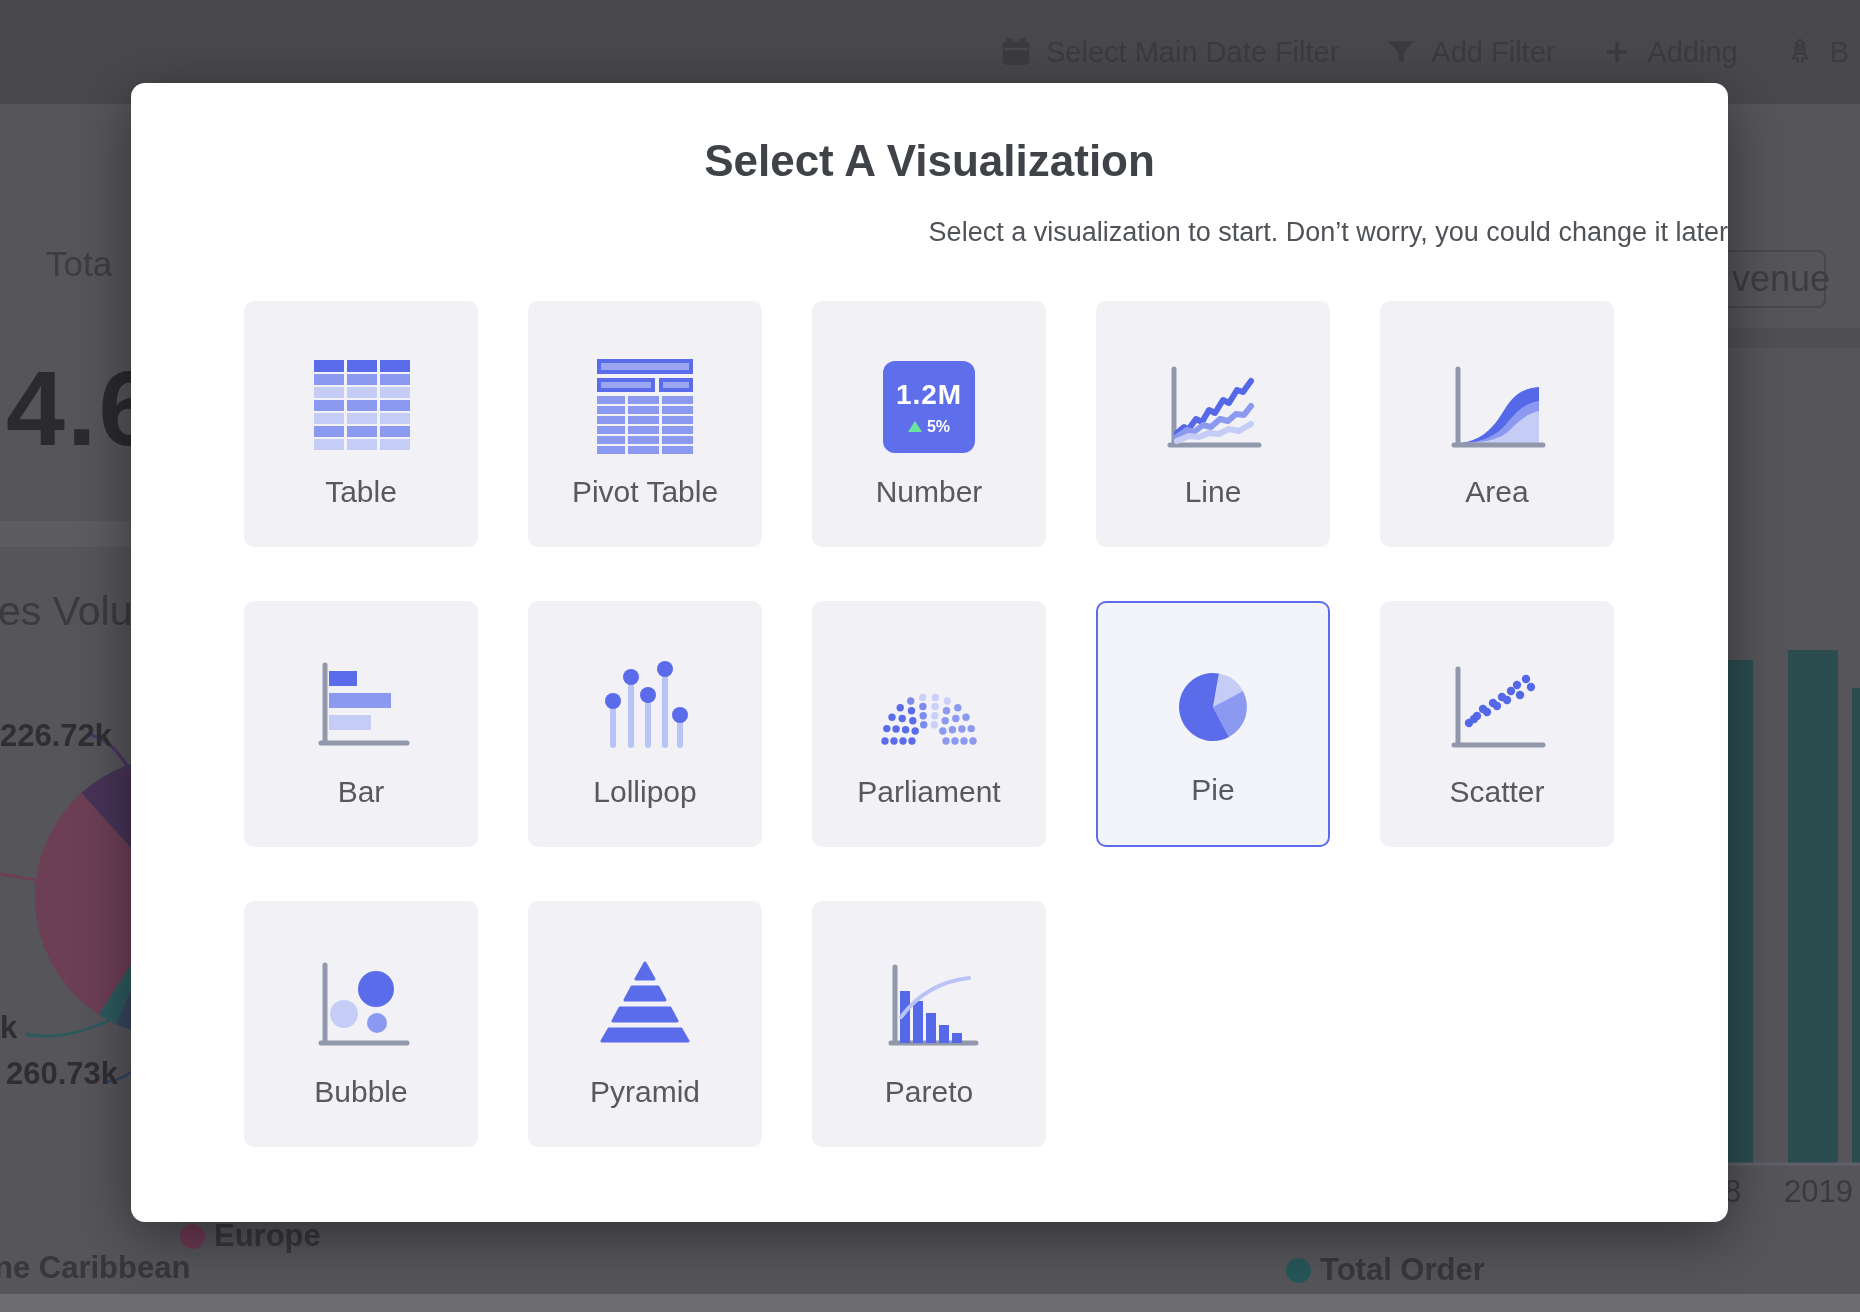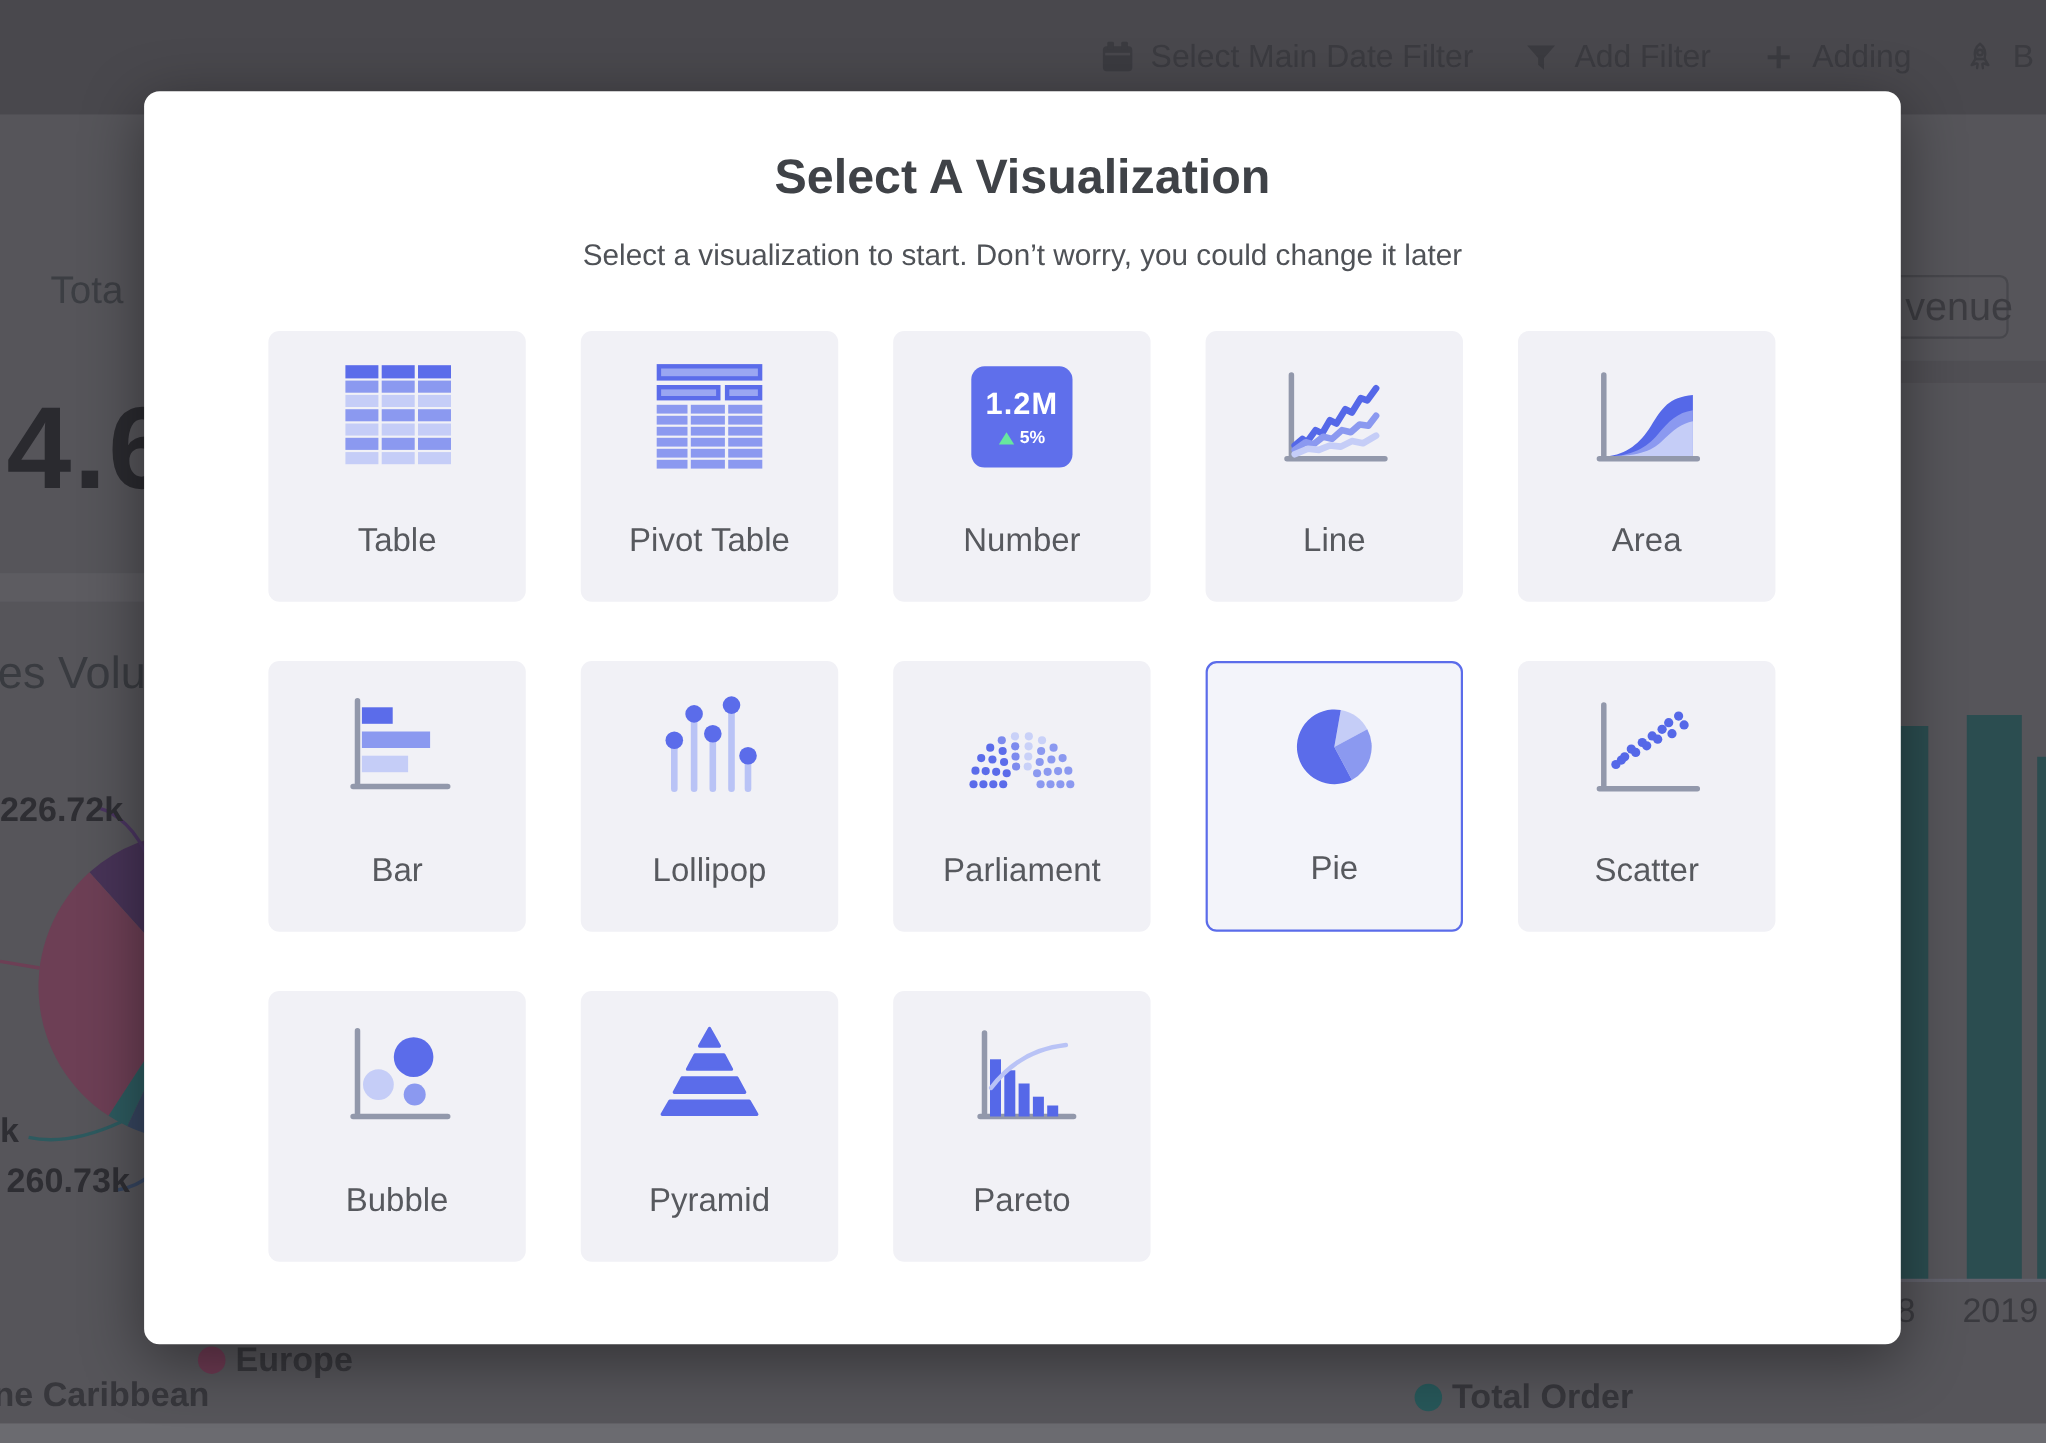--- a/index.html
+++ b/index.html
@@ -44,27 +44,27 @@
 
   .venue-btn{position:absolute;left:1698px;top:250px;width:128px;height:58px;border:2px solid #47474c;
              border-radius:8px;color:#3c3c41;font-size:36px;display:flex;align-items:center;
              padding-left:32px;z-index:2;cursor:pointer;}
 
   
   .modal{position:absolute;left:131px;top:83px;width:1597px;height:1139px;background:#ffffff;
          border-radius:14px;box-shadow:0 14px 56px rgba(0,0,0,0.42);z-index:10;}
   .modal-title{position:absolute;left:0;top:53px;width:100%;text-align:center;
                font-size:44px;font-weight:700;color:#3f4247;}
-  .modal-subtitle{position:absolute;left:0;top:134px;width:100%;text-align:center;
+  .modal-subtitle{position:absolute;left:0;top:134px;width:100%;text-align:right;
                   font-size:27px;color:#4f5257;}
   .grid{position:absolute;left:113px;top:218px;display:grid;
         grid-template-columns:repeat(5,234px);grid-auto-rows:246px;column-gap:50px;row-gap:54px;}
   .card{position:relative;background:#f1f1f6;border-radius:10px;cursor:pointer;}
   .card.selected{border:2px solid #5b6cea;background:#f3f4fa;}
-  .icon-box{position:absolute;left:50%;top:28px;transform:translateX(-50%);width:100px;height:100px;}
+  .icon-box{position:absolute;left:50%;top:56px;transform:translateX(-50%);width:100px;height:100px;}
   .icon-box svg{width:100%;height:100%;display:block;}
   .card-label{position:absolute;left:0;right:0;bottom:38px;text-align:center;font-size:30px;color:#57595e;}
 
   .num-tile{width:92px;height:92px;margin:4px auto 0;background:#5f6feb;border-radius:12px;
             display:flex;flex-direction:column;align-items:center;justify-content:center;gap:7px;}
   .num-val{font-size:28px;font-weight:700;color:#ffffff;letter-spacing:1px;}
   .num-delta{display:flex;align-items:center;gap:5px;}
   .num-tri{width:0;height:0;border-left:7px solid transparent;border-right:7px solid transparent;
            border-bottom:11px solid #67e79e;}
   .num-pct{font-size:16px;font-weight:700;color:#ffffff;}

